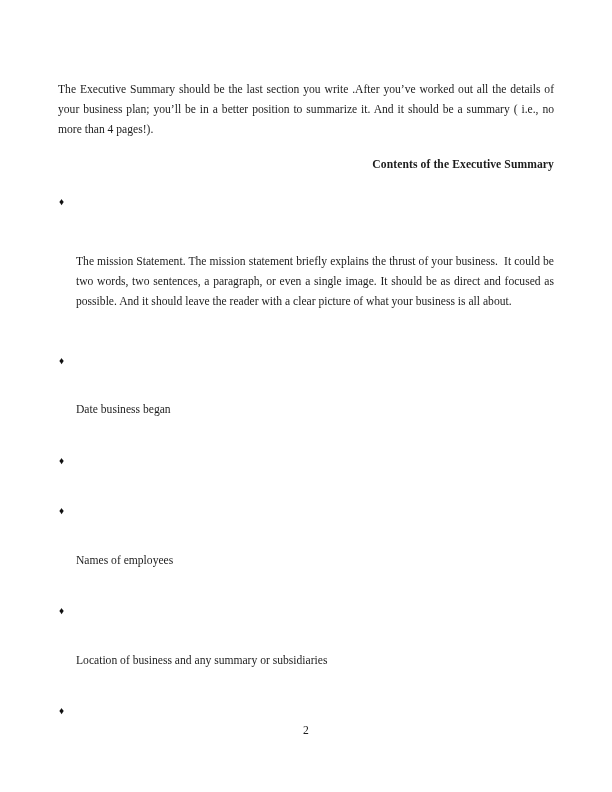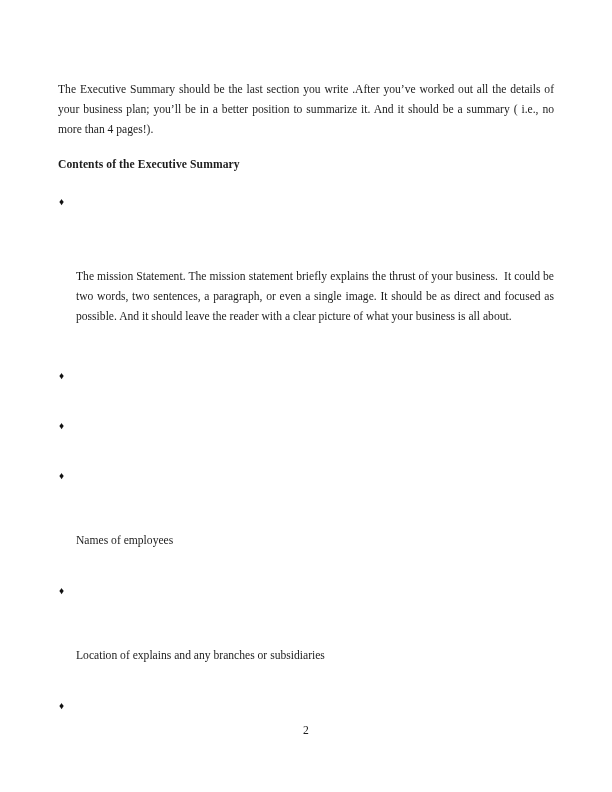--- a/index.html
+++ b/index.html
@@ -35,21 +35,21 @@
     text-align: justify;
     text-justify: inter-word;
     white-space: pre-wrap;
     hyphens: none;
   }
   h2.section-heading {
     margin: 0 0 18px 0;
     font-size: 11.6px;
     line-height: 18px;
     font-weight: bold;
-    text-align: left;
+    text-align: right;
     letter-spacing: 0.1px;
   }
   ul.bullet-list {
     list-style: none;
     margin: 0 0 22px 0;
     padding: 0;
   }
   ul.bullet-list > li {
     position: relative;
     padding-left: 18px;
@@ -67,21 +67,20 @@
   .bullet-glyph {
     position: absolute;
     left: 1px;
     top: 0;
     font-size: 10px;
     line-height: inherit;
     color: #111111;
   }
   .li-text {
     display: block;
-    margin-top: 15px;
   }
   .page-number {
     position: absolute;
     left: 0;
     right: 0;
     top: 724px;
     text-align: center;
     font-size: 11.6px;
     color: #1c1c1c;
   }
@@ -96,31 +95,32 @@
 
     <h2 class="section-heading">Contents of the Executive Summary</h2>
 
     <ul class="bullet-list">
       <li class="multiline">
         <span class="bullet-glyph">♦</span>
         <span class="li-text">The mission Statement. The mission statement briefly explains the thrust of your business.  It could be two words, two sentences, a paragraph, or even a single image. It should be as direct and focused as possible. And it should leave the reader with a clear picture of what your business is all about.</span>
       </li>
       <li>
         <span class="bullet-glyph">♦</span>
+        <span class="li-text">Date business began</span>
       </li>
       <li>
         <span class="bullet-glyph">♦</span>
       </li>
       <li>
         <span class="bullet-glyph">♦</span>
         <span class="li-text">Names of employees</span>
       </li>
       <li>
         <span class="bullet-glyph">♦</span>
-        <span class="li-text">Location of explains and any branches or subsidiaries</span>
+        <span class="li-text">Location of business and any summary or subsidiaries</span>
       </li>
       <li>
         <span class="bullet-glyph">♦</span>
         
       </li>
 
     </ul>
 
   </div>
 

